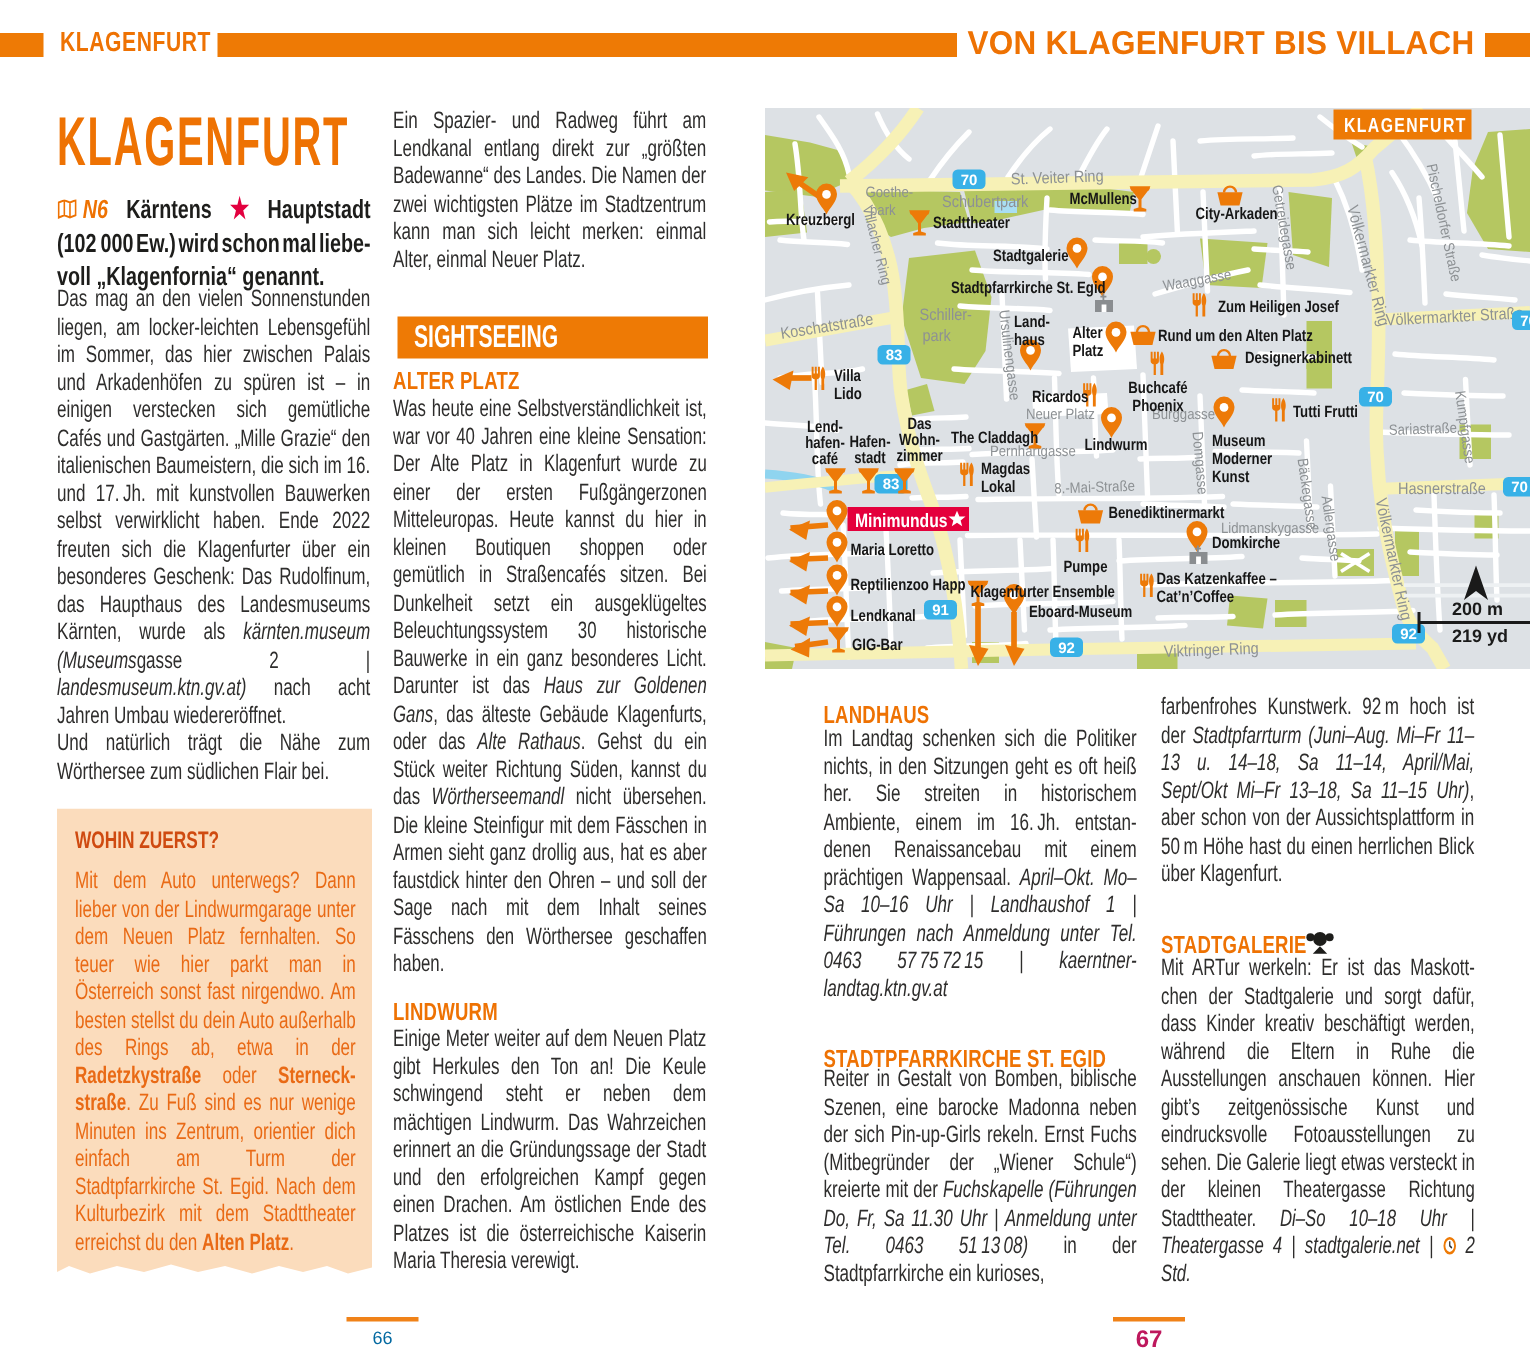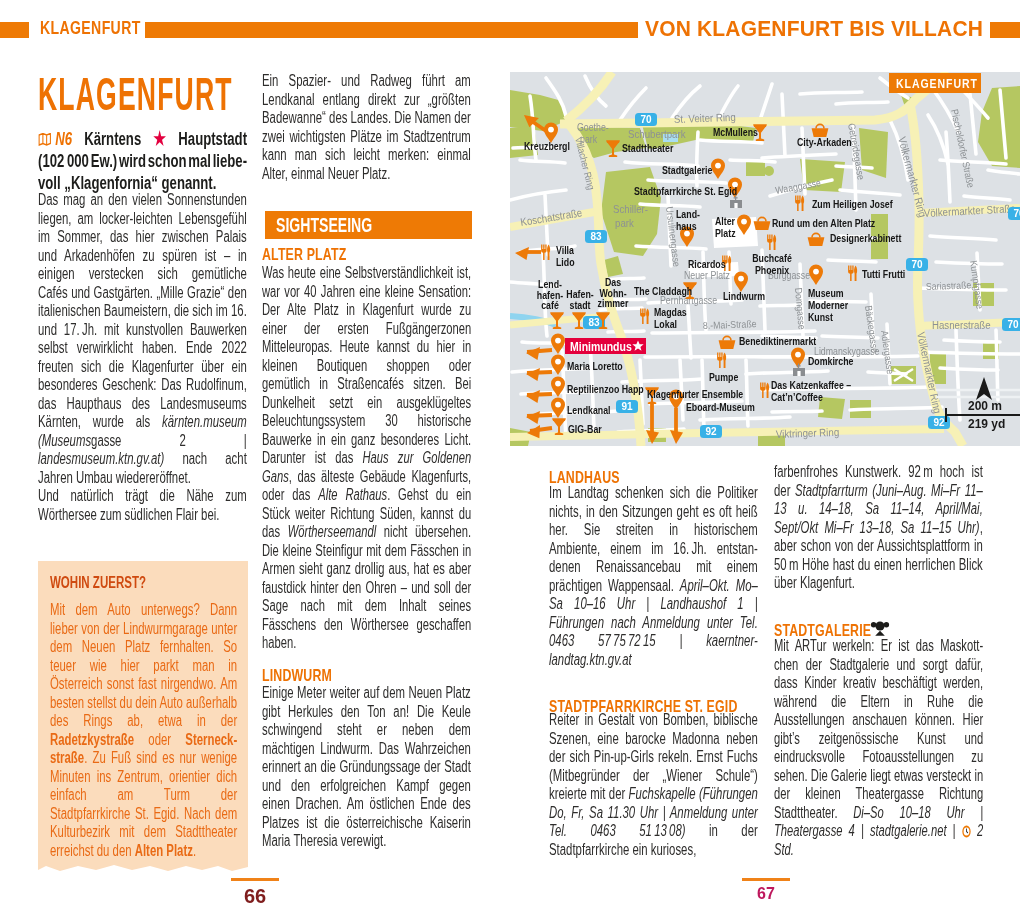--- a/index.html
+++ b/index.html
@@ -49,21 +49,21 @@
       <span>liebe-</span>
     </div>
   <div>voll „Klagenfornia“ genannt.</div>
 </div>
 
 <div class="abs sx body" style="left:38px;top:191px;width:290px;transform:scaleX(0.72);">
   <p>Das mag an den vielen Sonnenstun­den liegen, am locker-leichten Lebens­gefühl im Sommer, das hier zwischen Palais und Arkadenhöfen zu spüren ist – in einigen verstecken sich gemütliche Cafés und Gastgärten. „Mille Grazie“ den italienischen Baumeistern, die sich im 16. und 17. Jh. mit kunstvollen Bauwerken selbst verwirklicht haben. Ende 2022 freuten sich die Klagenfur­ter über ein besonderes Geschenk: Das Rudolfinum, das Haupthaus des Landesmuseums Kärnten, wurde als <i>kärnten.museum (Museums</i>gasse 2 | <i>landesmuseum.ktn.gv.at)</i> nach acht Jahren Umbau wieder­eröffnet.</p>
   <p>Und natürlich trägt die Nähe zum Wörthersee zum südlichen Flair bei.</p>
 </div>
 
-<div class="abs" style="left:38px;top:539px;width:210px;height:314px;margin-top:22px;">
+<div class="abs" style="left:38px;top:539px;width:210px;height:314px;">
   <svg class="abs" style="left:0;top:0;" width="210" height="314" viewBox="0 0 210 314">
       <path d="M0,0 H210 V306 L194,310 L180,305 L164,309 L148,305 L130,310 L112,305 L94,309 L76,304 L58,309 L40,305 L22,310 L8,305 L0,309 Z" fill="#fbdcbc"></path>
     </svg>
   <div class="abs sx" style="left:12px;top:13px;width:260px;transform:scaleX(0.72);font-weight:bold;font-size:16px;color:#cf4a10;">WOHIN ZUERST?</div>
   <div class="abs sx body" style="left:12px;top:40px;width:260px;transform:scaleX(0.72);color:#e96a15;">
   Mit dem Auto unterwegs? Dann lieber von der Lindwurm­garage unter dem Neuen Platz fernhalten. So teuer wie hier parkt man in Österreich sonst fast nirgendwo. Am besten stellst du dein Auto außerhalb des Rings ab, etwa in der <b>Radetzkystraße</b> oder <b>Sterneck­straße</b>. Zu Fuß sind es nur wenige Minuten ins Zentrum, orientier dich einfach am Turm der Stadtpfarrkirche St. Egid. Nach dem Kul­turbezirk mit dem Stadttheater erreichst du den <b>Alten Platz</b>.
   </div>
 </div>
 
 <div class="abs sx body" style="left:262px;top:72px;width:290px;transform:scaleX(0.72);">
@@ -108,21 +108,21 @@
   <path d="M10,10.8 L5.2,15.8 H14.8 Z" fill="#1d1d1b"></path>
 </svg>
 <div class="abs sx body" style="left:774px;top:637px;width:295px;transform:scaleX(0.709);">
   Mit ARTur werkeln: Er ist das Maskott­chen der Stadtgalerie und sorgt dafür, dass Kinder kreativ beschäftigt werden, während die Eltern in Ruhe die Ausstellungen anschauen kön­nen. Hier gibt’s zeitgenössische Kunst und eindrucksvolle Fotoaus­stellungen zu sehen. Die Galerie liegt etwas versteckt in der kleinen Theatergasse Richtung Stadttheater. <i>Di–So 10–18 Uhr | Theatergasse 4 | stadtgalerie.net |</i> <svg width="13" height="13" viewBox="0 0 13 13" style="vertical-align:-2px">
       <circle cx="6.5" cy="6.5" r="5" fill="none" stroke="#ee7a05" stroke-width="1.8"></circle>
       <path d="M6.5,3.5 V6.5 L8.5,8" fill="none" stroke="#2e2d2c" stroke-width="1.2"></path>
     </svg> <i>2 Std.</i>
 </div>
 
 <div class="abs" style="left:231px;top:878px;width:48px;height:2.5px;background:#f08218;"></div>
-<div class="abs" style="left:225px;top:885px;width:60px;text-align:center;font-weight:bold;font-size:20px;color:#7f1d1d;">66</div>
+<div class="abs" style="left:225px;top:885px;width:60px;text-align:center;font-weight:normal;font-size:12px;color:#0369a1;">66</div>
 
 <div class="abs" style="left:742px;top:878px;width:48px;height:2.5px;background:#f08218;"></div>
 <div class="abs" style="left:736px;top:885px;width:60px;text-align:center;font-weight:bold;font-size:16px;color:#be185d;">67</div>
 
 <div id="mapslot" class="abs" style="left:510px;top:72px;width:510px;height:374px;">
 <svg width="510" height="374" viewBox="510 72 510 374" style="display:block">
 <defs>
   <g id="pin">
           <path d="M0,0 C-2.3,-4.6 -7,-8.6 -7,-13.6 A7,7 0 1 1 7,-13.6 C7,-8.6 2.3,-4.6 0,0 Z" fill="#ed7a08"></path>
           <circle cx="0" cy="-13.4" r="2.9" fill="#fff"></circle>

